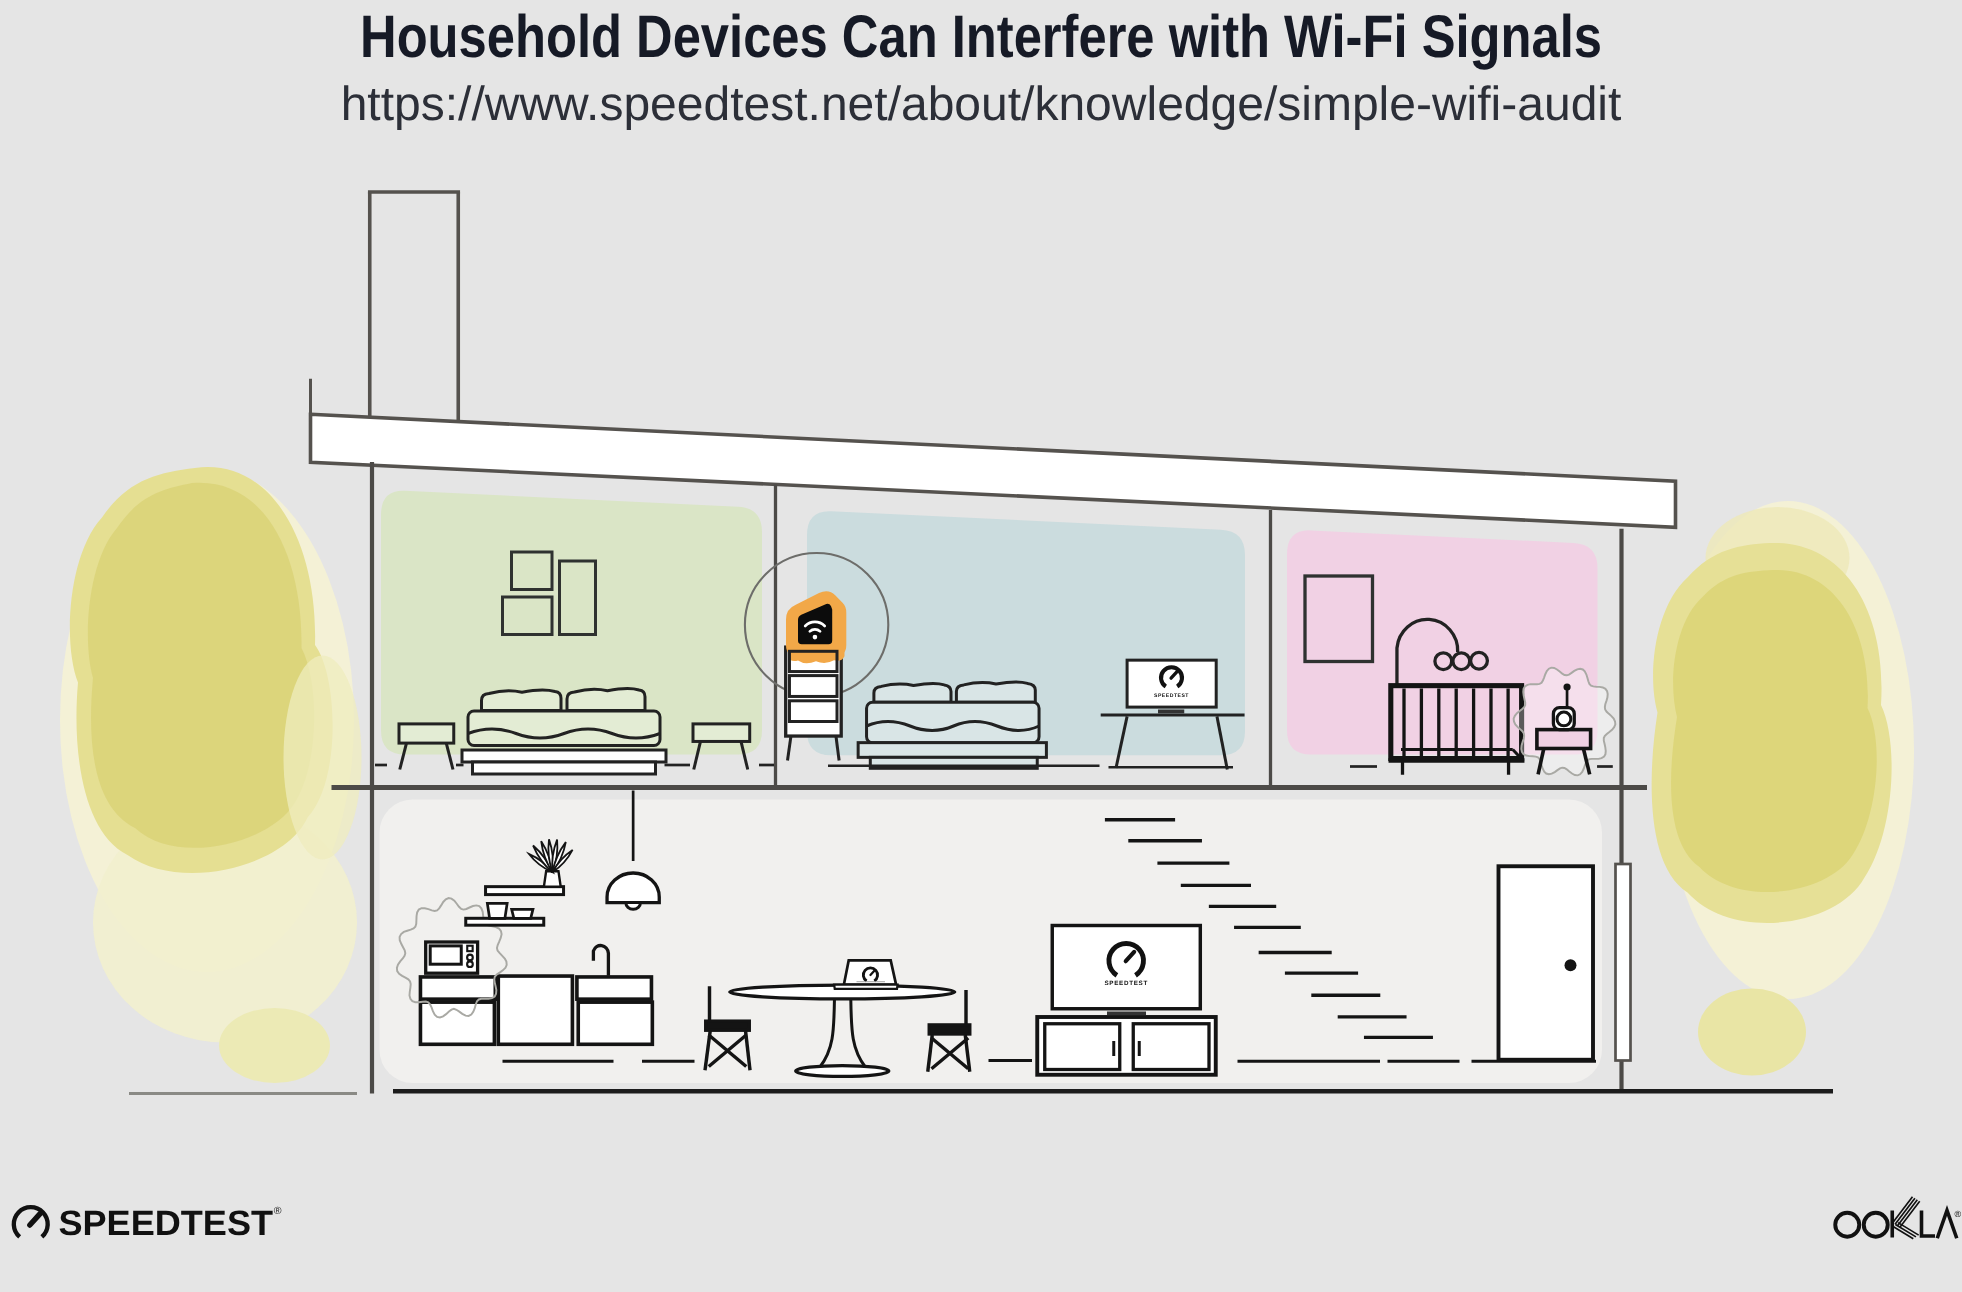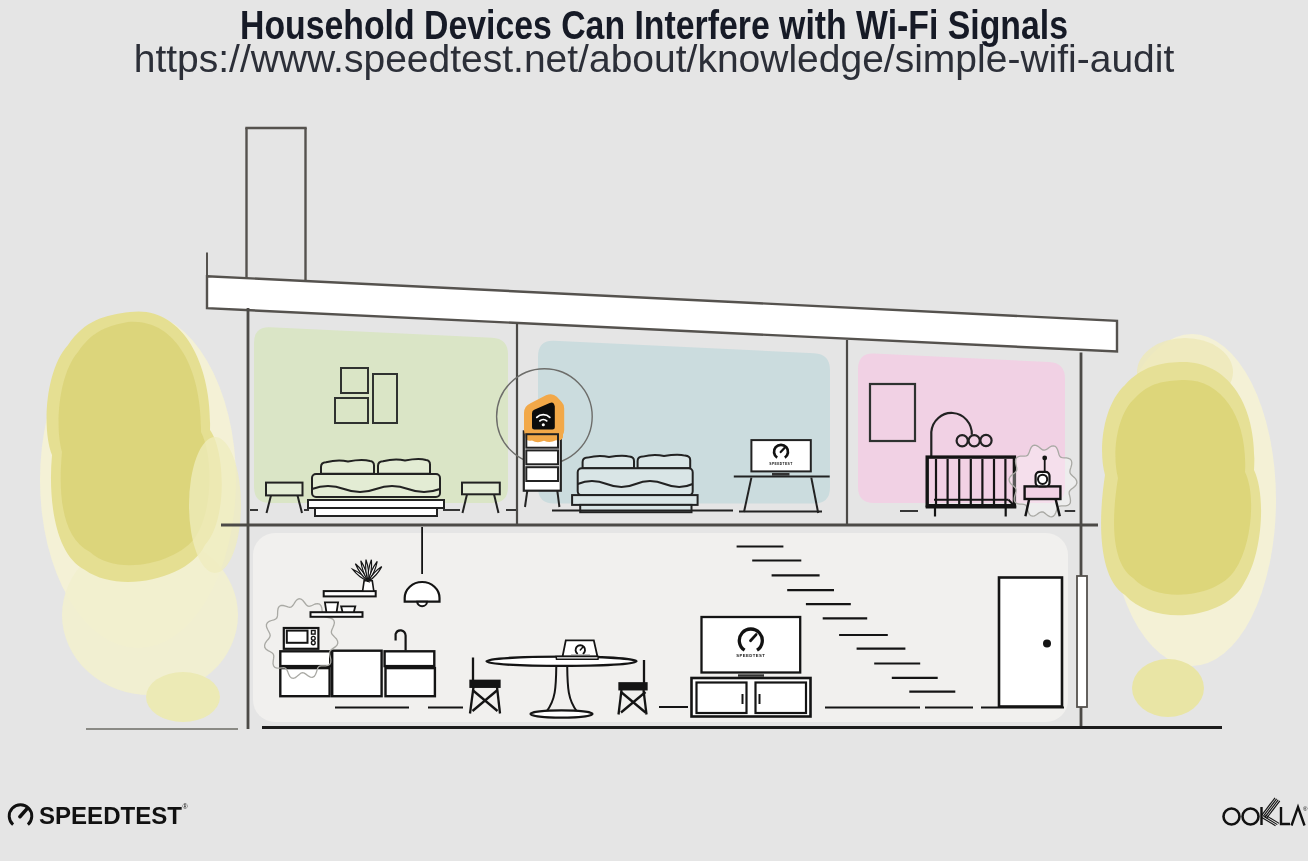--- a/index.html
+++ b/index.html
@@ -1,22 +1,22 @@
 <!DOCTYPE html>
 <html><head>
 <meta charset="utf-8">
 <style>
   html,body{margin:0;padding:0;background:#ffffff;}
   #page{position:relative;width:1308px;height:861px;background:#e5e5e5;overflow:hidden;
         font-family:Liberation Sans, sans-serif;}
   #title{position:absolute;left:0;top:4px;width:1308px;text-align:center;line-height:42px;
          font-size:40px;font-weight:bold;color:#161a26;letter-spacing:0px;
          transform:scaleX(0.845);transform-origin:50% 50%;white-space:nowrap;}
-  #url{position:absolute;left:0;top:38px;width:1308px;text-align:center;line-height:42px;
-       font-size:39px;font-weight:400;color:#2c2f38;
+  #url{position:absolute;left:0;top:48px;width:1308px;text-align:center;line-height:42px;
+       font-size:32px;font-weight:400;color:#2c2f38;
        transform:scaleX(1);transform-origin:50% 50%;white-space:nowrap;}
   svg{position:absolute;left:0;top:0;}
 </style>
 </head>
 <body>
 <div id="page">
 
   <div id="title">Household Devices Can Interfere with Wi-Fi Signals</div>
 
   <div id="url">https://www.speedtest.net/about/knowledge/simple-wifi-audit</div>

